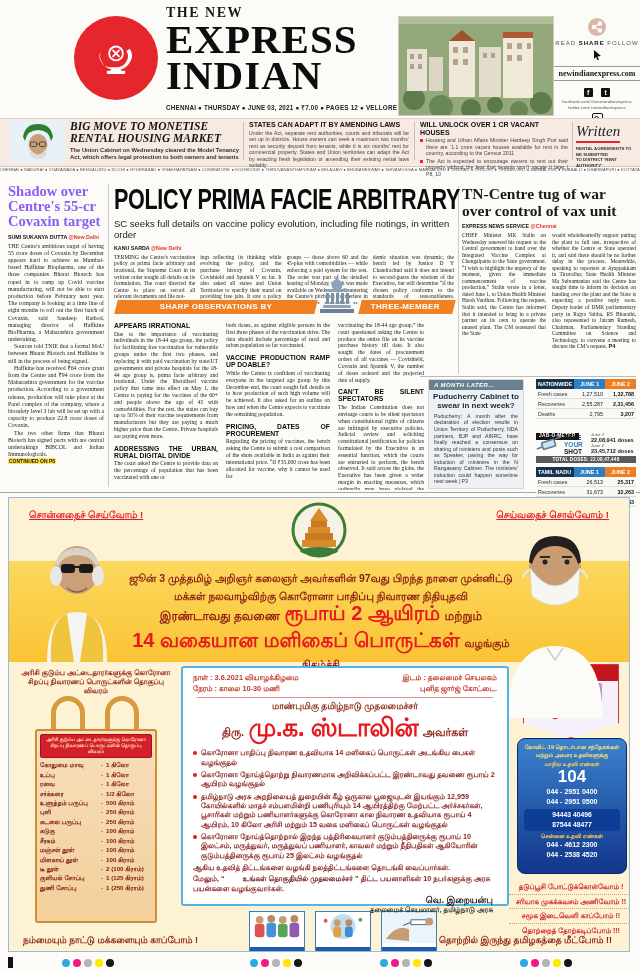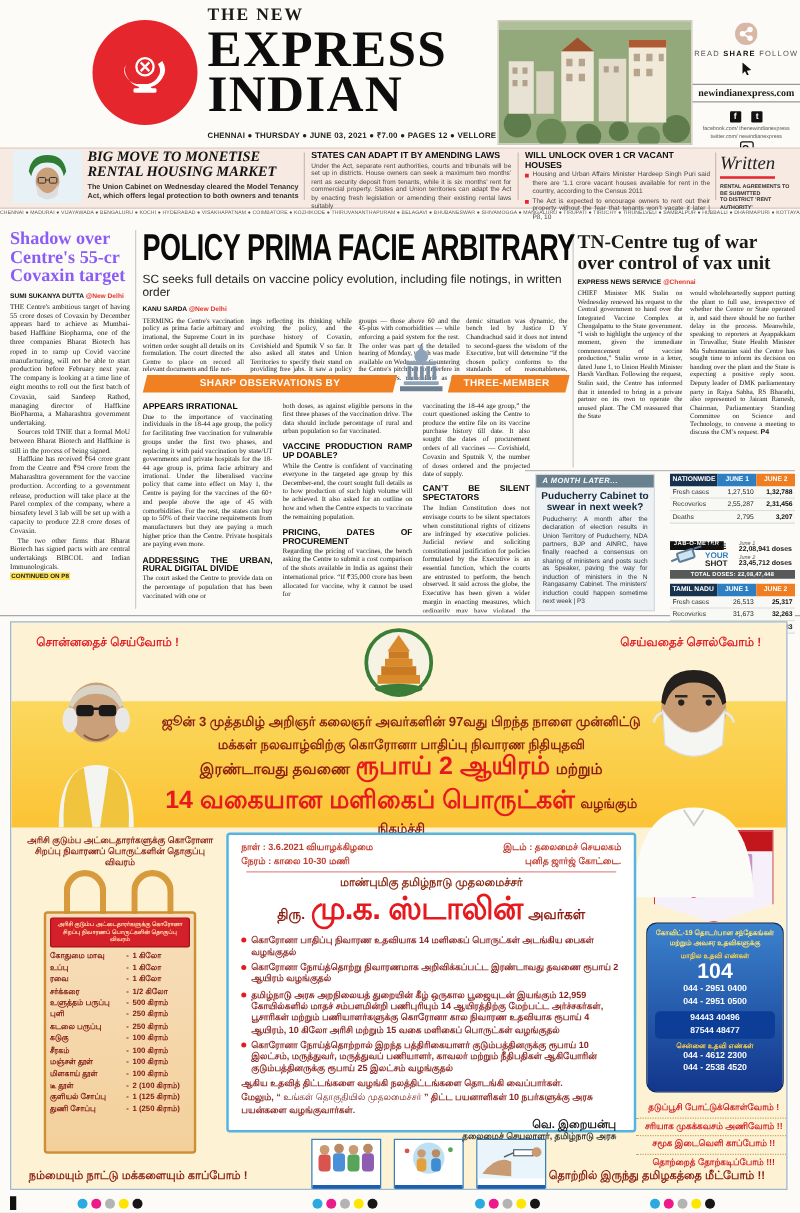--- a/index.html
+++ b/index.html
@@ -83,38 +83,38 @@
   .tys{position:absolute;left:28px;top:12px;font:800 6.5px/1.05 "Liberation Sans",sans-serif;}
   .tys .y{color:#2d7fc1;}
   .jvals{position:absolute;left:55px;top:9px;width:45px;}
   .jvals .lab{font:italic 400 4.4px "Liberation Sans",sans-serif;color:#555;}
   .jvals .val{font:800 5.6px/1.15 "Liberation Sans",sans-serif;}
   .jtotal{position:absolute;left:0;bottom:0;width:100%;background:#58595b;color:#fff;font:800 4.6px/1.6 "Liberation Sans",sans-serif;text-align:center;letter-spacing:.2px;}
 
   
   .ad{left:8px;top:497px;width:622px;height:455px;background:#fdf3d4;border:1px solid #9bb8d4;box-sizing:border-box;overflow:hidden;}
   .ad .abs{position:absolute;}
-  .adslogan{font:800 9.5px "Liberation Sans",sans-serif;color:#e41e26;}
+  .adslogan{font:800 9.5px "Liberation Sans",sans-serif;color:#e41e26;text-decoration:underline;}
   .midband{left:0;top:63px;width:620px;height:101px;background:linear-gradient(#fbd85e,#fbc334);}
   .mtext{left:116px;width:392px;text-align:center;z-index:3;}
   .ml1{font:800 10.5px/1.2 "Liberation Sans",sans-serif;color:#8c1d12;}
   .mbig{font:900 20px "Liberation Sans",sans-serif;color:#e6191f;}
   .mmid{font:800 12px "Liberation Sans",sans-serif;color:#8c1d12;}
   .panel{left:172px;top:168px;width:328px;height:240px;background:#fff;border:2px solid #55b4e2;border-radius:3px;box-sizing:border-box;z-index:4;}
   .pmeta{display:flex;justify-content:space-between;padding:5px 10px 0;font:700 7.3px/1.45 "Liberation Sans",sans-serif;color:#c03a2b;}
   .pmeta div span{display:block;}
   .phr{margin:3px 14px;border-top:1px solid #e08d8d;}
   .ppre{text-align:center;font:800 9px "Liberation Sans",sans-serif;color:#8c2d16;}
   .pcm{text-align:center;margin:1px 0 3px;}
   .pcm .t{font:800 11px "Liberation Sans",sans-serif;color:#8c1d12;}
   .pcm .n{font:900 25px "Liberation Sans",sans-serif;color:#e6191f;letter-spacing:-.5px;}
   .pb{position:relative;padding-left:8px;font:700 7.2px/1.3 "Liberation Sans",sans-serif;color:#8c2520;margin:0 10px 3px;}
   .pb::before{content:'';position:absolute;left:0;top:3px;width:4px;height:4px;border-radius:50%;background:#e6191f;}
   .pclose{font:700 7.2px/1.3 "Liberation Sans",sans-serif;color:#8c2520;margin:0 10px 2px;}
-  .pclose .q{font-weight:400;color:#6e0d0d;}
+  .pclose .q{font-weight:700;color:#6e0d0d;margin-left:16px;}
   .psign{text-align:right;padding-right:14px;margin-top:2px;}
   .psign .nm{font:800 9px "Liberation Sans",sans-serif;color:#1a1a1a;}
   .psign .tt{font:700 7px "Liberation Sans",sans-serif;color:#333;}
   .bagtitle{left:8px;top:170px;width:158px;text-align:center;font:800 7px/1.3 "Liberation Sans",sans-serif;color:#8c1d12;}
   .bag{left:26px;top:198px;width:122px;height:228px;}
   .handle{position:absolute;top:0;width:34px;height:40px;border:5px solid #d79a3c;border-bottom:none;border-radius:17px 17px 0 0;box-sizing:border-box;}
   .bagbody{position:absolute;left:0;top:33px;width:122px;height:194px;background:linear-gradient(#f7debc,#f3d09a);border:2px solid #cd8f35;border-radius:3px;padding:3px;box-sizing:border-box;}
   .baghdr{background:#d3202a;border:1px solid #a81016;color:#ffe6a8;font:700 4.7px/1.3 "Liberation Sans",sans-serif;text-align:center;border-radius:2px;padding:2px;margin-bottom:2px;}
   .grow{display:flex;align-items:baseline;font:700 6.2px/1.52 "Liberation Sans",sans-serif;color:#7d1512;}
   .gi{flex:1;}

